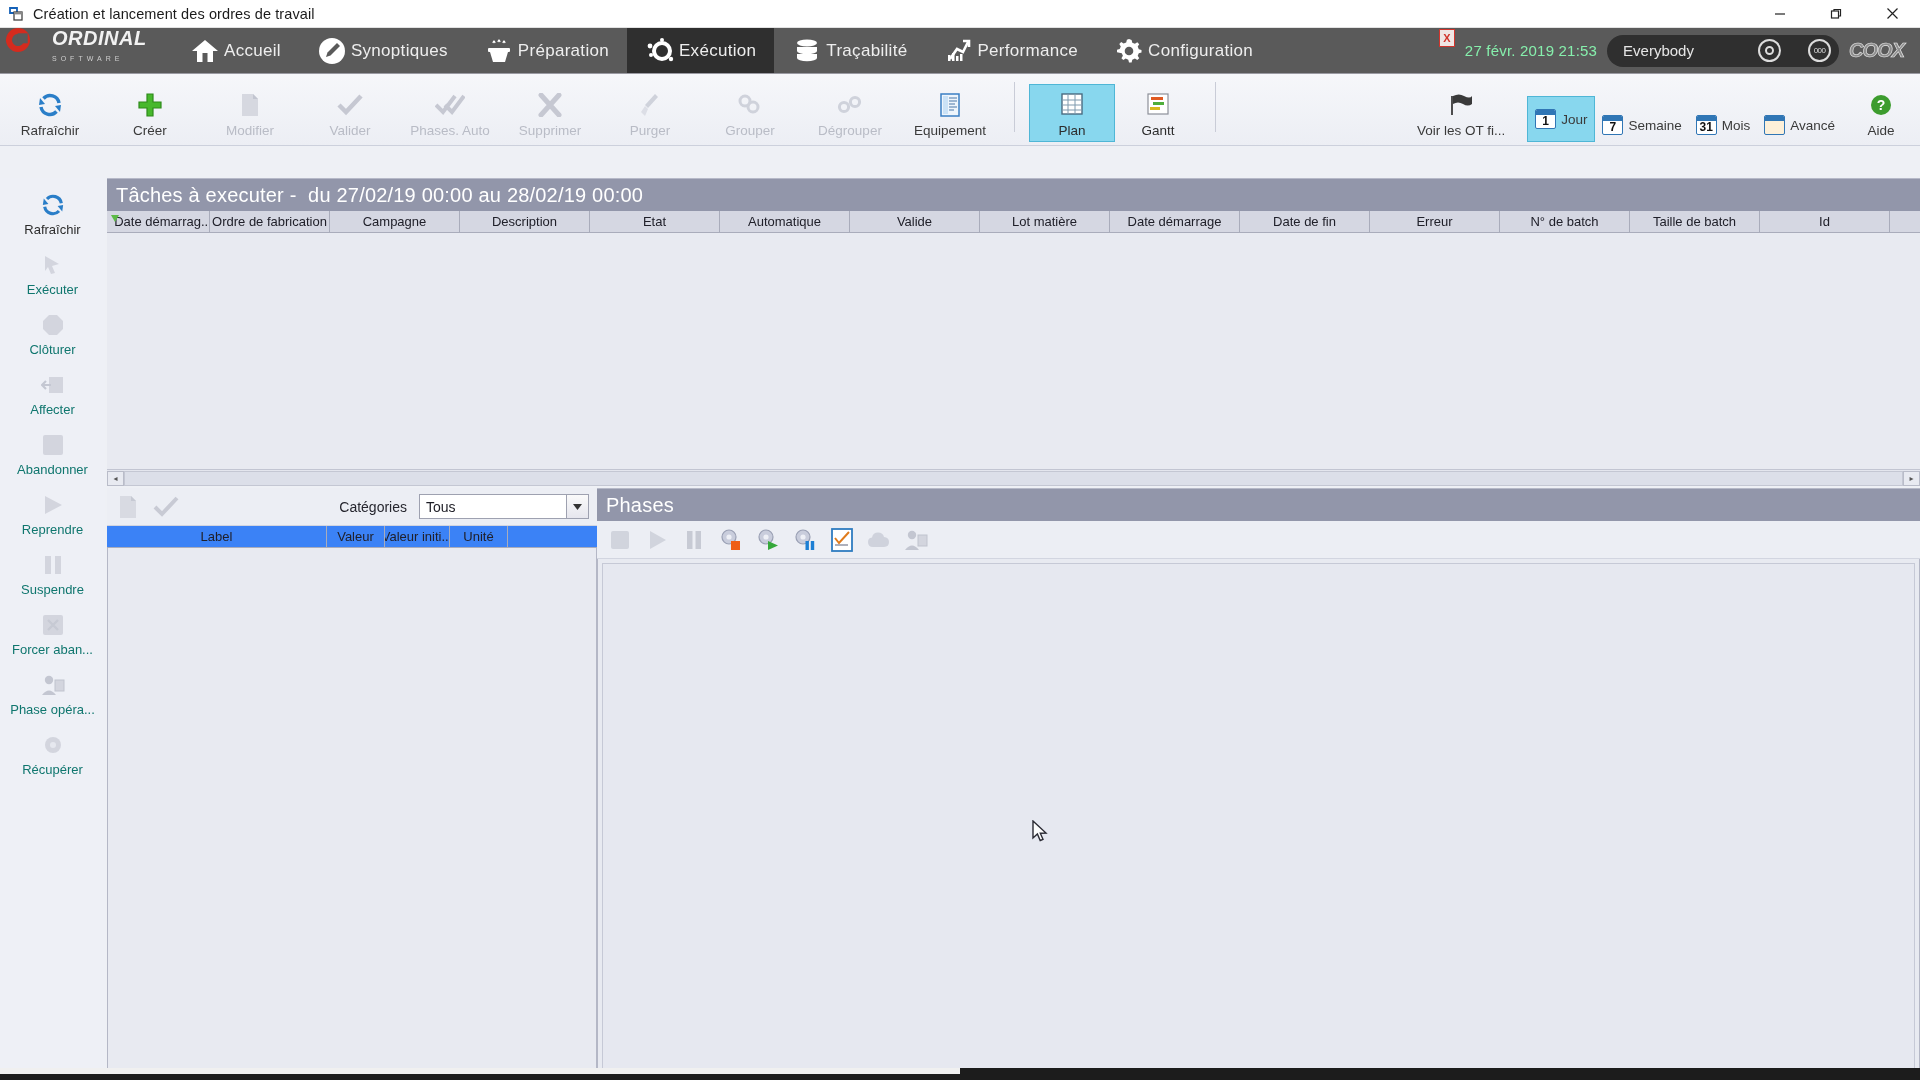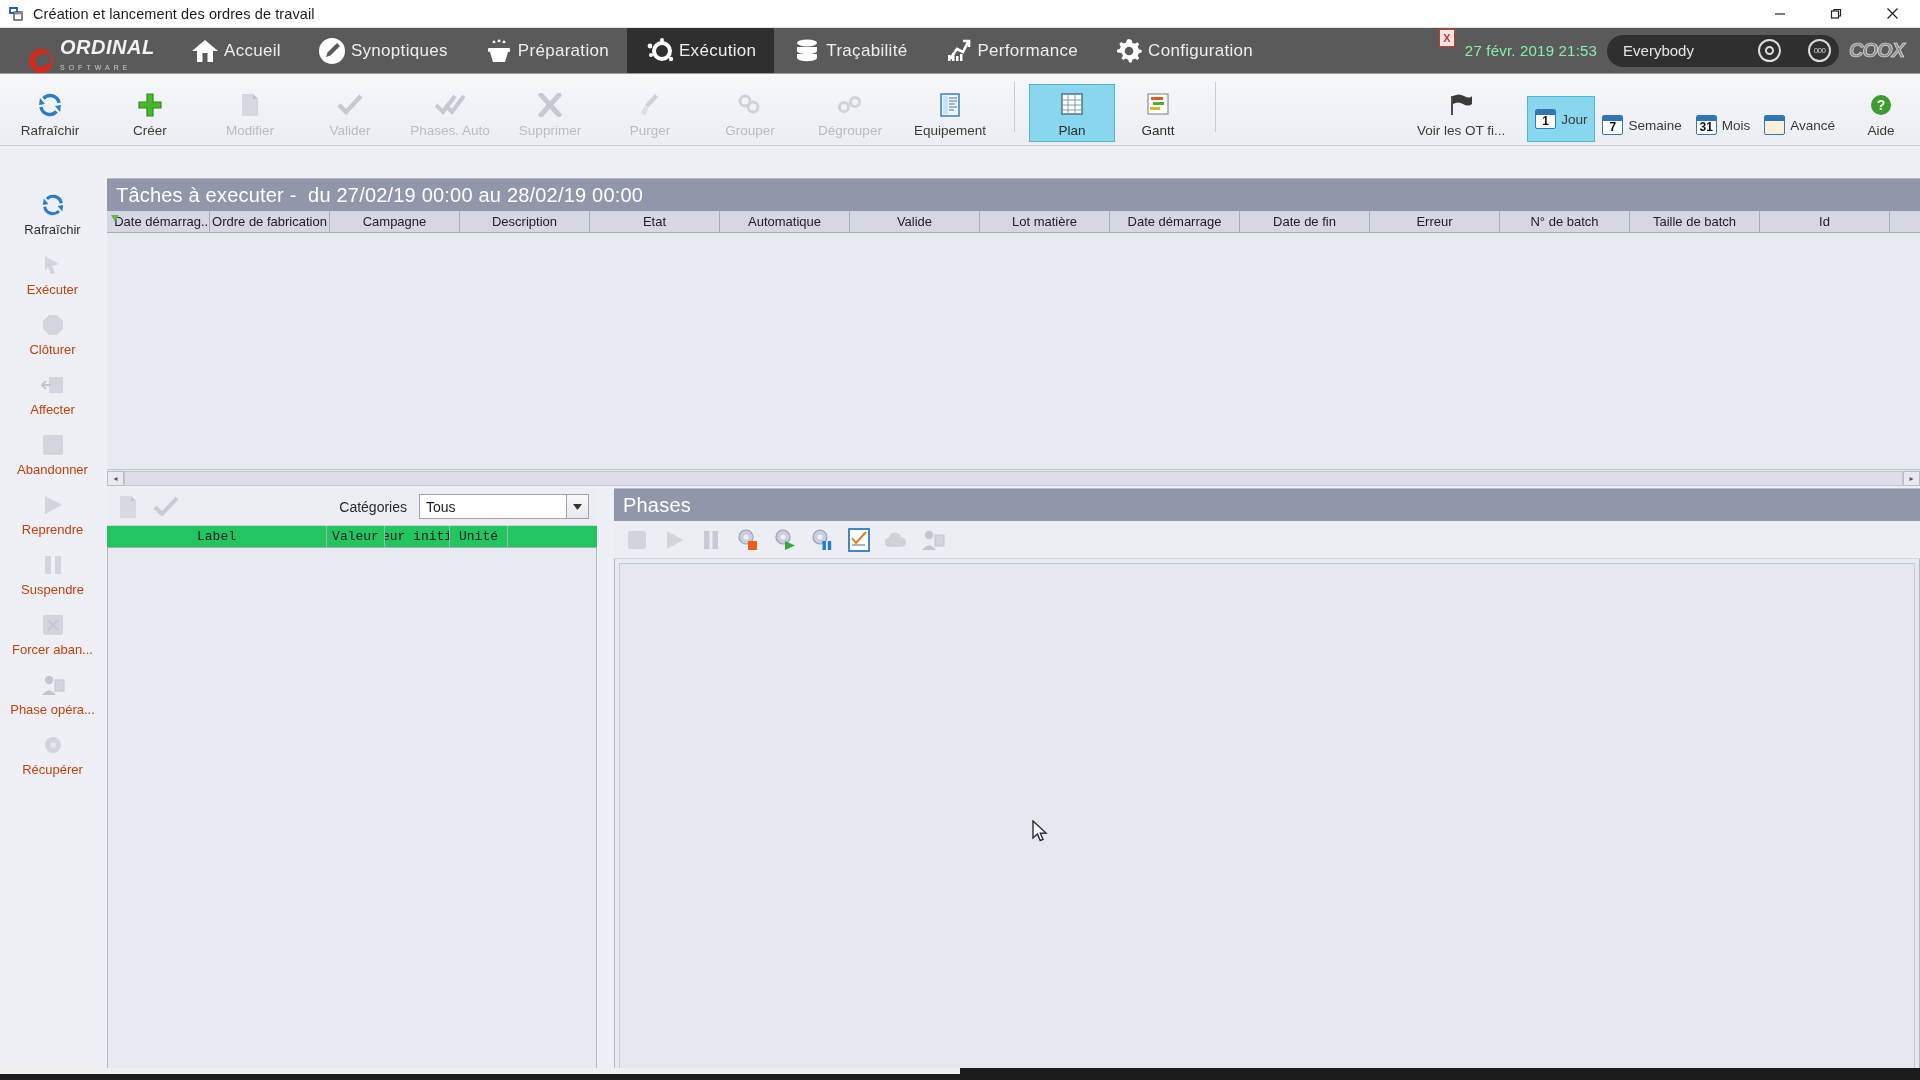--- a/index.html
+++ b/index.html
@@ -40,22 +40,22 @@
   .navbar {
     height: 46px;
     background: #5a5a5a;
     display: flex;
     align-items: stretch;
     position: relative;
     border-bottom: 1px solid #9a9aa2;
   }
   .brand {
     width: 172px;
-    display: flex; align-items: flex-end; gap: 7px;
-    padding-left: 29px;
+    display: flex; align-items: flex-start; gap: 22px;
+    padding-left: 6px;
   }
   .brand .ring {
     width: 24px; height: 24px; border-radius: 50%;
     border: 6px solid #d52b1e;
     position: relative;
     transform: rotate(-20deg);
   }
   .brand .ring::after{
     content:"";position:absolute;right:-4px;top:1px;width:10px;height:10px;
     background:#5a5a5a;transform:rotate(20deg);
@@ -161,21 +161,21 @@
   
   .leftbar {
     position: absolute; left: 0; top: 178px; width: 105px; bottom: 12px;
     background: #eef0f6;
     display: flex; flex-direction: column; align-items: center;
     padding-top: 6px;
   }
   .lb-btn {
     width: 100px; height: 60px;
     display: flex; flex-direction: column; align-items: center; justify-content: center;
-    gap: 4px; font-size: 13px; color: #c2410c;
+    gap: 4px; font-size: 13px; color: #0f766e;
   }
   .lb-btn.enabled { color: #2c2c2c; }
   .lb-ico { height: 26px; display:flex;align-items:center;justify-content:center; }
 
   
   .main { position: absolute; left: 107px; right: 0; top: 178px; bottom: 12px; }
 
   .panel-header {
     height: 33px; background: #9296aa;
     display: flex; align-items: center;
@@ -735,38 +735,38 @@
         <span class="cat-label">Catégories</span>
         <span class="combo">
           <span>Tous</span>
           <span class="arrow">
             <svg width="9" height="6" viewBox="0 0 9 6">
                 <path d="M0 0 L4.5 6 L9 0 Z" fill="#333"></path>
               </svg>
           </span>
         </span>
       </div>
-      <div class="grid-head" id="props-grid-header" style="background:#22c55e;font-family:Liberation Mono, monospace;">
+      <div class="grid-head" id="props-grid-header" style="background:#3b82f6;">
           <div class="gh-cell" style="width: 220px;">
             <span>Label</span>
           </div>
           <div class="gh-cell" style="width: 58px;">
             <span>Valeur</span>
           </div>
           <div class="gh-cell" style="width: 65px;">
             <span>Valeur initi...</span>
           </div>
           <div class="gh-cell" style="width: 58px;">
             <span>Unité</span>
           </div>
         </div>
       <div style="flex:1;background:#e8eaf1;border:1px solid #b4b7c6;border-top:none;"></div>
     </div>
 
-    <div style="flex:1;display:flex;flex-direction:column;margin-left:17px;">
+    <div style="flex:1;display:flex;flex-direction:column;margin-left:0;">
       <div class="panel-header">
         <span>Phases</span>
       </div>
       <div class="phases-toolbar">
         <span class="ph-ico">
           <svg width="20" height="20" viewBox="0 0 20 20">
               <rect x="1" y="1" width="18" height="18" rx="2" fill="#d1d4dd"></rect>
             </svg>
         </span>
         <span class="ph-ico">

